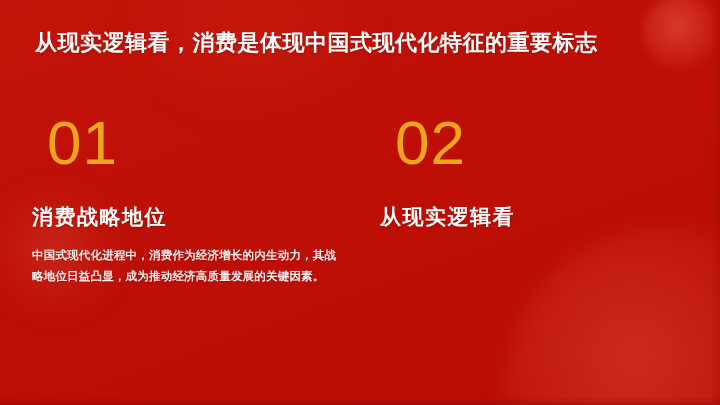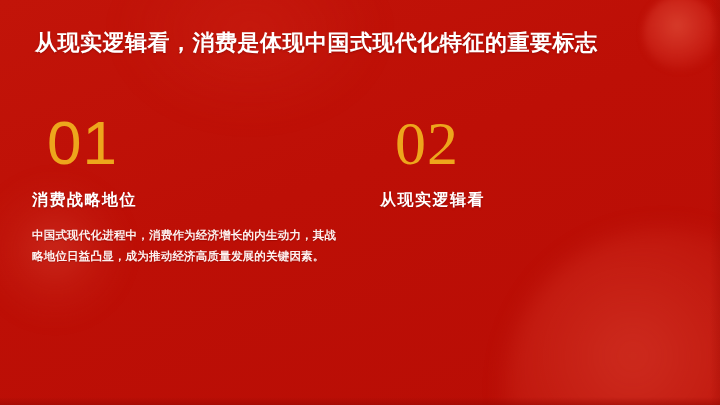--- a/index.html
+++ b/index.html
@@ -118,38 +118,38 @@
     position: absolute;
     left: 0;
     top: 112px;
     width: 720px;
     display: flex;
   }
   .col {
     box-sizing: border-box;
   }
   .col-1 { width: 350px; padding-left: 32px; padding-right: 12px; }
-  .col-2 { width: 340px; padding-left: 30px; padding-right: 20px; font-family: Liberation Serif, serif; }
+  .col-2 { width: 340px; padding-left: 30px; padding-right: 20px; }
 
   .col-number {
     font-size: 62px;
     line-height: 1;
     font-weight: 400;
     color: #eda61c;
     letter-spacing: 1px;
     margin-left: 15px;
     margin-bottom: 0;
     height: 72px;
   }
   .col-heading {
-    font-size: 16px;
+    font-size: 21px;
     font-weight: 700;
     color: #ffffff;
     letter-spacing: 1.5px;
-    margin-top: 6px;
+    margin-top: 19px;
     text-shadow: 0 1px 2px rgba(110,4,0,0.45);
   }
   .col-body {
     margin-top: 14px;
     font-size: 11.5px;
     font-weight: 700;
     line-height: 1.85;
     color: #fdf0ee;
     letter-spacing: 0.2px;
     max-width: 318px;

